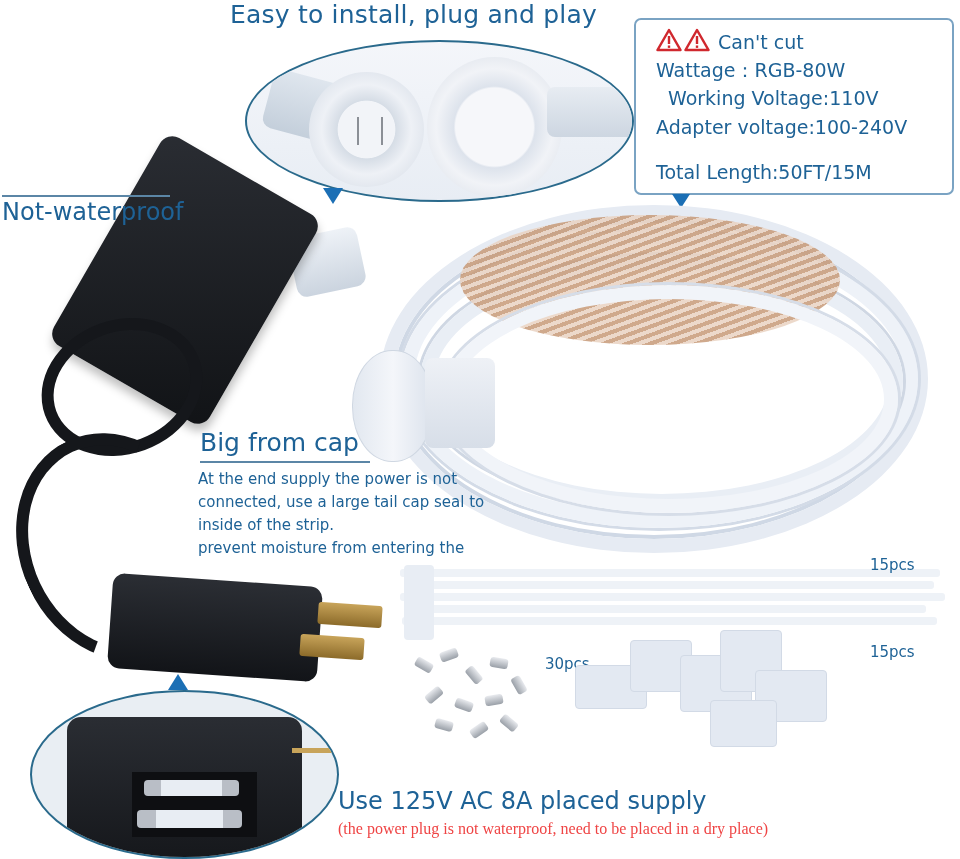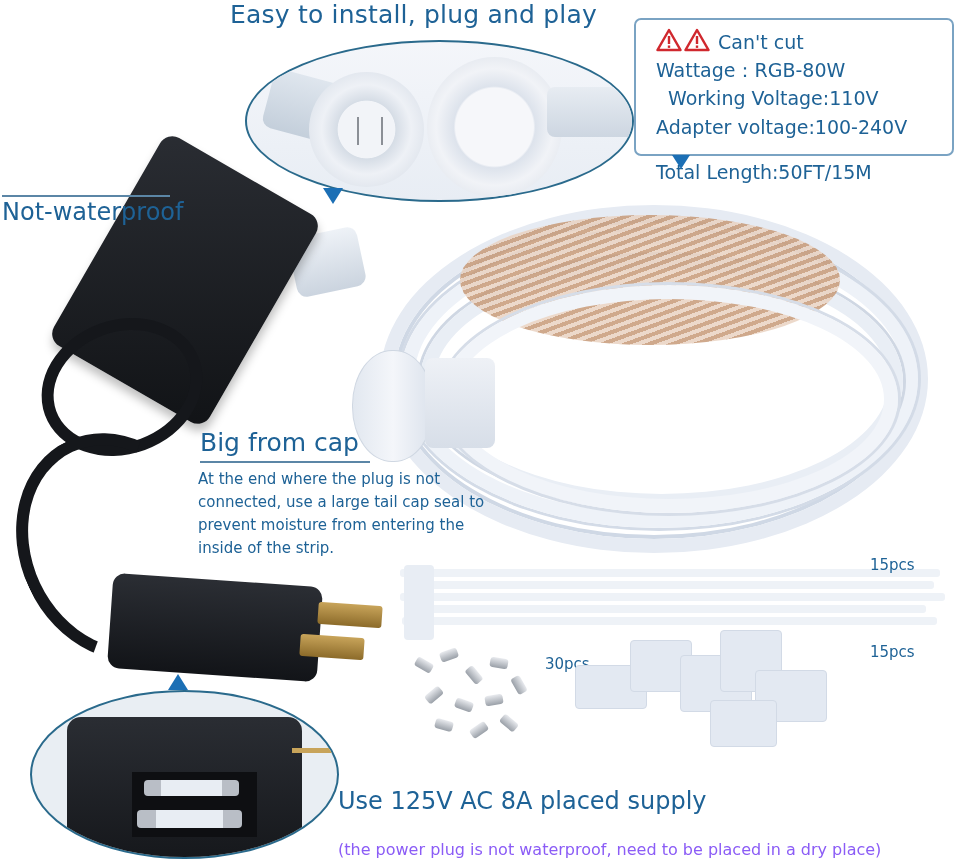--- a/index.html
+++ b/index.html
@@ -1,36 +1,36 @@
 <!DOCTYPE html>
 <html><head>
 <meta charset="utf-8">
 <style>
   html, body { margin:0; padding:0; background:#ffffff; }
   body { width:960px; height:859px; position:relative; overflow:hidden; font-family:"DejaVu Sans", sans-serif; color:#1e5f93; }
   .abs { position:absolute; }
   .title-top { left:230px; top:0px; font-size:25px; color:#1e6296; white-space:nowrap; letter-spacing:0.2px; }
   
-  .spec-box { left:634px; top:18px; width:320px; height:138px; border:2px solid #7aa3c3; border-radius:7px; background:#fff; box-sizing:border-box; }
+  .spec-box { left:634px; top:18px; width:320px; height:177px; border:2px solid #7aa3c3; border-radius:7px; background:#fff; box-sizing:border-box; }
   .spec-line { position:absolute; left:20px; font-size:19px; color:#1e6296; white-space:nowrap; }
   .spec-tail { position:absolute; left:36px; bottom:-15px; width:0; height:0; border-left:9px solid transparent; border-right:9px solid transparent; border-top:14px solid #1b6fb5; }
   .warn { display:inline-block; width:26px; height:24px; vertical-align:-3px; margin-right:2px; }
   
   .ellipse-top { left:245px; top:40px; width:385px; height:158px; border:2px solid #2a6a8c; border-radius:50%; background:linear-gradient(180deg,#f4f6fa,#e8edf4); overflow:hidden; }
   .ellipse-bottom { left:30px; top:690px; width:305px; height:165px; border:2px solid #2a6a8c; border-radius:50%; background:#e9eef3; overflow:hidden; }
   .pointer-up { width:0; height:0; border-left:10px solid transparent; border-right:10px solid transparent; border-bottom:16px solid #1b6fb5; }
   .pointer-down { width:0; height:0; border-left:10px solid transparent; border-right:10px solid transparent; border-top:16px solid #1b6fb5; }
   
   .lbl-transformer { left:2px; top:197px; font-size:24px; color:#1e6296; line-height:29px; white-space:nowrap; }
   .underline { height:2px; background:#5b86a6; }
   .lbl-tail { left:200px; top:428px; font-size:25px; color:#1e6296; white-space:nowrap; }
   .tail-desc { left:198px; top:468px; font-size:15px; line-height:23px; color:#1e6296; white-space:nowrap; }
   .pcs { font-size:15px; color:#1e6296; white-space:nowrap; }
   .bottom-title { left:338px; top:787px; font-size:24px; color:#1e6296; white-space:nowrap; }
-  .bottom-sub { left:338px; top:840px; font-size:16px; color:#8b5cf6; white-space:nowrap; }
+  .bottom-sub { left:338px; top:820px; font-size:16px; color:#ef4444; white-space:nowrap;font-family:Liberation Serif, serif; }
   
   .coil { border-radius:50%; }
   .transformer { left:95px; top:160px; width:180px; height:240px; background:linear-gradient(150deg,#2a2d33,#111316); transform:rotate(30deg); border-radius:14px; box-shadow:4px 6px 10px rgba(0,0,0,.25); }
   .cord { border:12px solid #15171b; border-radius:50%; }
   .plug-body { left:110px; top:580px; width:210px; height:95px; background:linear-gradient(180deg,#2b2e34,#121418); border-radius:12px; transform:rotate(4deg); }
   .prong { background:linear-gradient(180deg,#c8a45a,#8c6b2a); border-radius:3px; }
   .tie { background:#eef2f7; border-radius:3px; }
   .clip { background:#e3e9f2; border:1px solid #d2dae6; border-radius:4px; }
   .screw { width:18px; height:10px; border-radius:3px; background:linear-gradient(180deg,#e8eaee,#9aa0a8); }
 </style>
@@ -86,24 +86,24 @@
 <div class="abs cord" style="left:20px;top:430px;width:170px;height:210px;border-color:#15171b transparent transparent #15171b;transform:rotate(-25deg);"></div>
 
 <div class="abs lbl-transformer">
   <div class="underline" style="width:168px;margin:-2px 0 1px 0;"></div>
   <div>Not-waterproof</div>
 </div>
 
 <div class="abs lbl-tail">Big from cap</div>
 <div class="abs underline" style="left:200px;top:461px;width:170px;"></div>
 <div class="abs tail-desc">
-  <div>At the end where the plug is not</div>
+  <div>At the end supply the power is not</div>
   <div>connected, use a large tail cap seal to</div>
+  <div>inside of the strip.</div>
   <div>prevent moisture from entering the</div>
-  <div>inside of the strip.</div>
 </div>
 
 <div class="abs plug-body"></div>
 <div class="abs prong" style="left:318px;top:604px;width:64px;height:22px;transform:rotate(4deg);"></div>
 <div class="abs prong" style="left:300px;top:636px;width:64px;height:22px;transform:rotate(4deg);"></div>
 <div class="abs pointer-up" style="left:168px;top:674px;"></div>
 
 <div class="abs ellipse-bottom">
   <div class="abs" style="left:35px;top:25px;width:235px;height:140px;background:linear-gradient(180deg,#2a2d33,#16181c);border-radius:14px;"></div>
   <div class="abs" style="left:100px;top:80px;width:125px;height:65px;background:#0e0f12;"></div>

